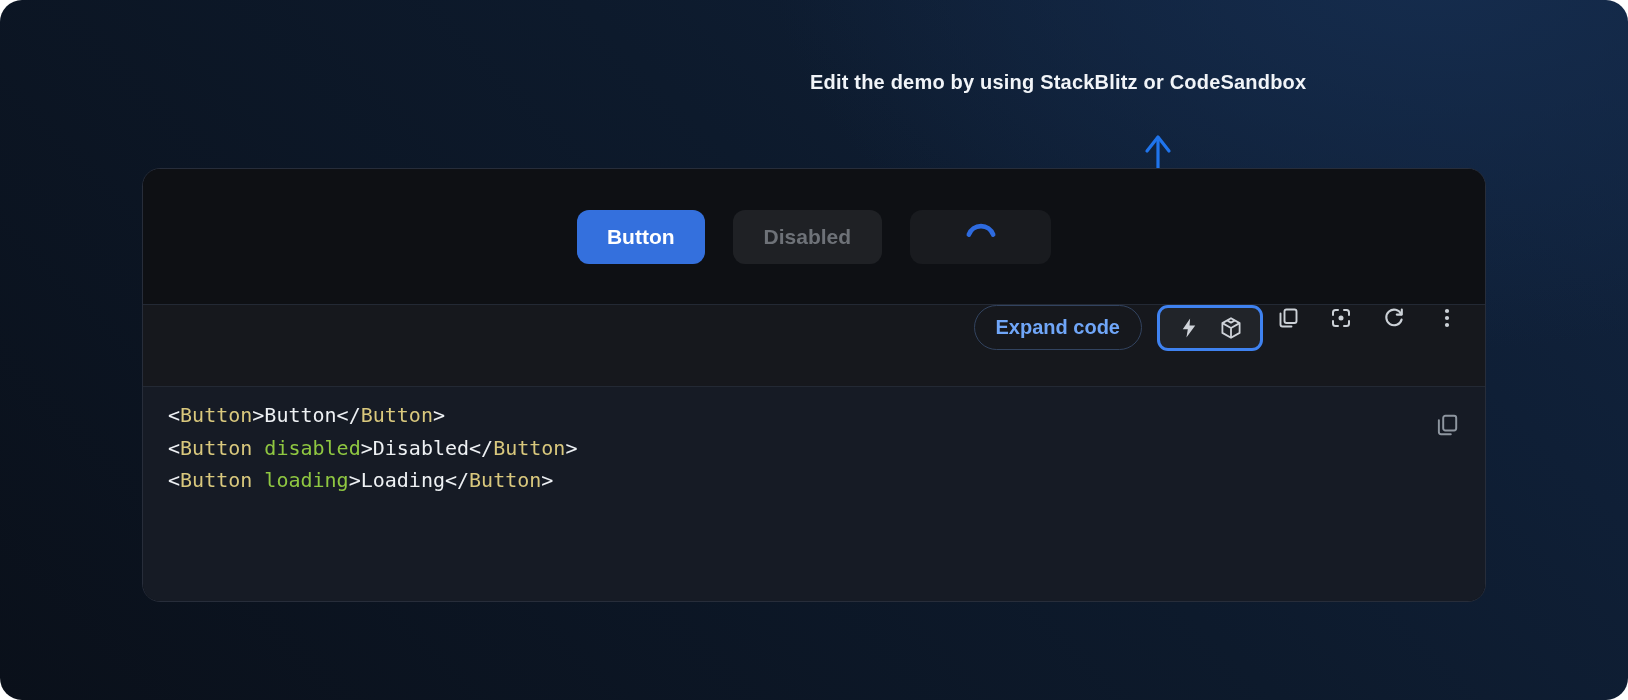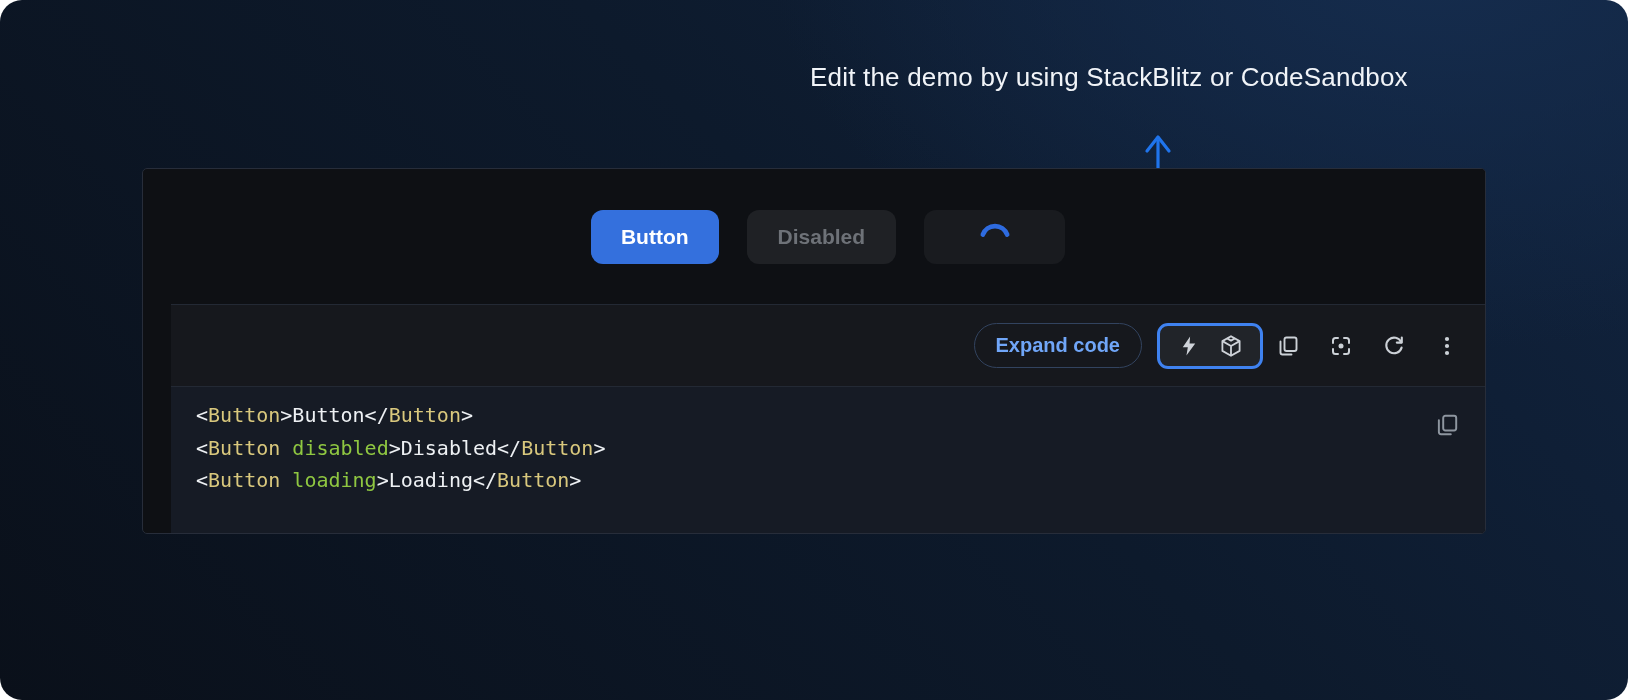--- a/index.html
+++ b/index.html
@@ -5,48 +5,48 @@
   html,body{margin:0;padding:0;background:#ffffff;}
   *{box-sizing:border-box;}
   .stage{
     position:relative;width:1628px;height:700px;border-radius:22px;overflow:hidden;
     background:
       radial-gradient(1200px 700px at 88% -5%, #152c4d 0%, rgba(21,44,77,0) 55%),
       linear-gradient(225deg, #112440 0%, #0d1a2c 45%, #0a101a 100%);
     font-family:"Liberation Sans", sans-serif;
   }
   .caption{
-    position:absolute;left:810px;top:62px;
-    color:#f1f4f8;font-size:26px;font-weight:normal;letter-spacing:.2px;white-space:nowrap;
+    position:absolute;left:810px;top:71px;
+    color:#f1f4f8;font-size:20px;font-weight:bold;letter-spacing:.2px;white-space:nowrap;
   }
   .arrow-overlay{position:absolute;left:0;top:0;width:1628px;height:700px;pointer-events:none;}
 
   
   .panel{
-    position:absolute;left:142px;top:168px;width:1344px;height:366px;
-    border-radius:5px;border:1px solid #272d3a;overflow:hidden;
-    display:flex;flex-direction:column;background:#0e1014;padding-left:28px;
+    position:absolute;left:142px;top:168px;width:1344px;height:434px;
+    border-radius:18px;border:1px solid #272d3a;overflow:hidden;
+    display:flex;flex-direction:column;background:#0e1014;
   }
   .demo-section{
     height:136px;flex:none;background:#0e1014;border-bottom:1px solid #232934;
     display:flex;align-items:center;justify-content:center;gap:28px;
   }
   .btn{
     height:54px;border:none;border-radius:12px;font-family:"Liberation Sans",sans-serif;
     font-size:21px;font-weight:600;cursor:pointer;display:inline-flex;align-items:center;justify-content:center;
   }
   .btn-primary{background:#3470dd;color:#ffffff;padding:0 30px;}
   .btn-disabled{background:#1f2125;color:#6e7278;padding:0 31px;cursor:not-allowed;}
   .btn-loading{background:#191b1f;width:141px;position:relative;}
   .spinner-svg{display:block;}
 
   
   .toolbar-section{
     height:82px;flex:none;background:#16181d;border-bottom:1px solid #232934;
-    display:flex;align-items:center;justify-content:flex-end;padding-right:25px;
+    display:flex;justify-content:flex-end;padding-right:25px;
   }
   .expand-pill{
     height:45px;padding:0 21px;border-radius:23px;background:transparent;
     border:1.5px solid #32435f;color:#70a6f8;font-size:20px;font-weight:600;
     font-family:"Liberation Sans",sans-serif;cursor:pointer;display:inline-flex;align-items:center;
   }
   .highlight-box{
     margin-left:15px;margin-right:12px;width:106px;height:46px;border-radius:11px;
     border:3px solid #3f82f0;background:#212429;
     display:flex;align-items:center;justify-content:center;gap:19px;

